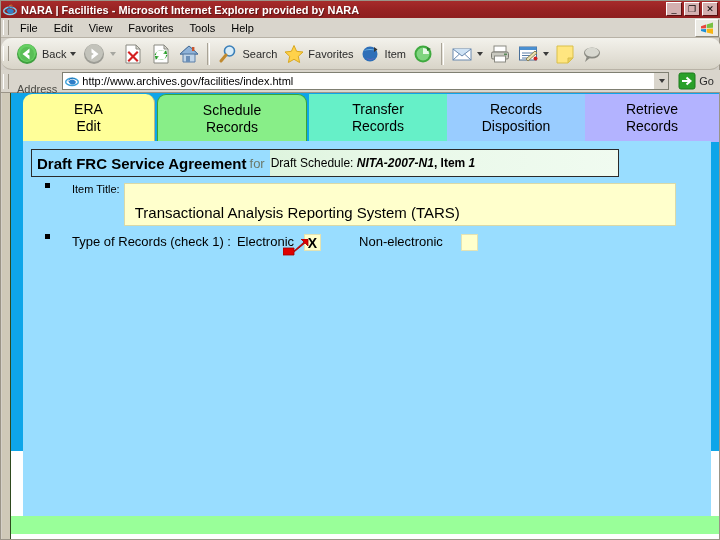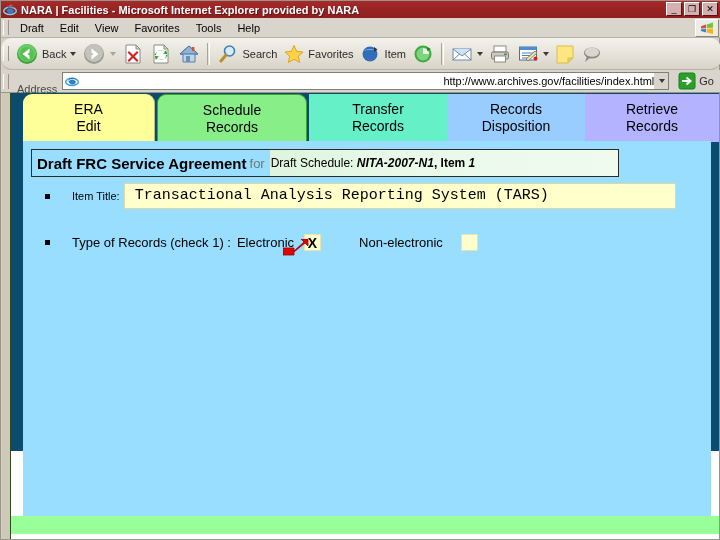--- a/index.html
+++ b/index.html
@@ -108,21 +108,21 @@
     display: flex; align-items: center;
     border-bottom: 1px solid #9a9488;
     box-sizing: border-box;
   }
   .addr-label { font-size: 11px; color: #4a4a44; padding: 0 5px; margin-top: 16px; }
   .addr-field {
     flex: 1 1 auto; height: 18px; margin-right: 0px;
     background: #ffffff;
     border: 1px solid #7f7f72;
     border-right: none;
-    display: flex; align-items: center; box-sizing: border-box; justify-content: space-between;
+    display: flex; align-items: center; box-sizing: border-box;
   }
   .addr-field .ico { width: 14px; height: 14px; margin: 0 3px 0 2px; flex:none; }
   .addr-text {
     font-size: 11px; color: #000; white-space: nowrap; overflow: hidden;
   }
   .addr-drop {
     width: 15px; height: 18px; flex: none;
     background: #d9d5cc;
     border: 1px solid #7f7f72; border-left: none;
     display: flex; align-items: center; justify-content: center;
@@ -137,21 +137,21 @@
   
   .page {
     position: absolute; left: 1px; top: 92px;
     width: 717px; height: 446px;
     background: #ffffff;
     overflow: hidden;
   }
   .page-inner {
     position: absolute; left: 9px; top: 0;
     width: 708px; height: 358px;
-    background: #0c4a6e;
+    background: #0ea5e9;
   }
   .left-gutter {
     position: absolute; left: 0; top: 0; width: 9px; height: 446px;
     background: #cfc9b8;
     border-right: 1px solid #2e4a1e;
     box-sizing: border-box;
   }
 
   
   .tabrow {
@@ -206,40 +206,39 @@
     padding-right: 5px;
   }
   .hdr-sched {
     font-size: 12px; color: #000; padding-left: 1px; white-space: nowrap;
   }
   .hdr-sched b { font-weight: bold; }
   .hdr-sched i { font-style: italic; font-weight: bold; }
 
   .row {
     position: absolute; left: 8px;
-    display: flex; align-items: center;
+    display: flex; align-items: flex-start;
     white-space: nowrap;
   }
   .row.r-title { top: 42px; }
   .row.r-type  { top: 78px; margin-top: 15px; }
   .bullet {
     width: 5px; height: 5px; background: #000;
     margin: 0 22px 0 14px; flex: none;
   }
   .lbl-sm { font-size: 11px; color: #000; }
   .lbl-md { font-size: 13px; color: #000; }
   .title-box {
     background: #ffffcc;
     border: 1px solid #d9d9a8;
     font-size: 15px; color: #000;
-    padding: 3px 10px 4px 10px;
+    padding: 20px 10px 4px 10px;
     margin-left: 4px;
     box-sizing: border-box;
     min-width: 552px;
-    font-family: Liberation Mono, monospace;
   }
   .chk {
     width: 17px; height: 17px;
     background: #ffffcc; border: 1px solid #e3e3b4;
     display: inline-flex; align-items: center; justify-content: center;
     font-size: 14px; font-weight: bold; color: #000;
     box-sizing: border-box; position: relative;
   }
   .chk.elec { margin-left: 10px; }
   .chk.nonelec { margin-left: 18px; }
@@ -271,21 +270,21 @@
     <span class="tb-title">NARA | Facilities - Microsoft Internet Explorer provided by NARA</span>
     <span class="tb-btns">
       <span class="tb-btn">_</span>
       <span class="tb-btn">❐</span>
       <span class="tb-btn">✕</span>
     </span>
   </div>
 
   <div class="menubar">
     <span class="grip"></span>
-    <span class="menu-item">Draft</span>
+    <span class="menu-item">File</span>
     <span class="menu-item">Edit</span>
     <span class="menu-item">View</span>
     <span class="menu-item">Favorites</span>
     <span class="menu-item">Tools</span>
     <span class="menu-item">Help</span>
     <span class="brand-btn">
       <svg width="14" height="13" viewBox="0 0 14 13">
         <path d="M1 4.2 L6 2.6 L6 6.2 L1 6.6 Z" fill="#e8453c"></path>
         <path d="M6.7 2.4 L13 0.6 L13 5.8 L6.7 6.1 Z" fill="#78c043"></path>
         <path d="M1 7.2 L6 6.9 L6 10.4 L1 9.1 Z" fill="#1c8fd6"></path>

